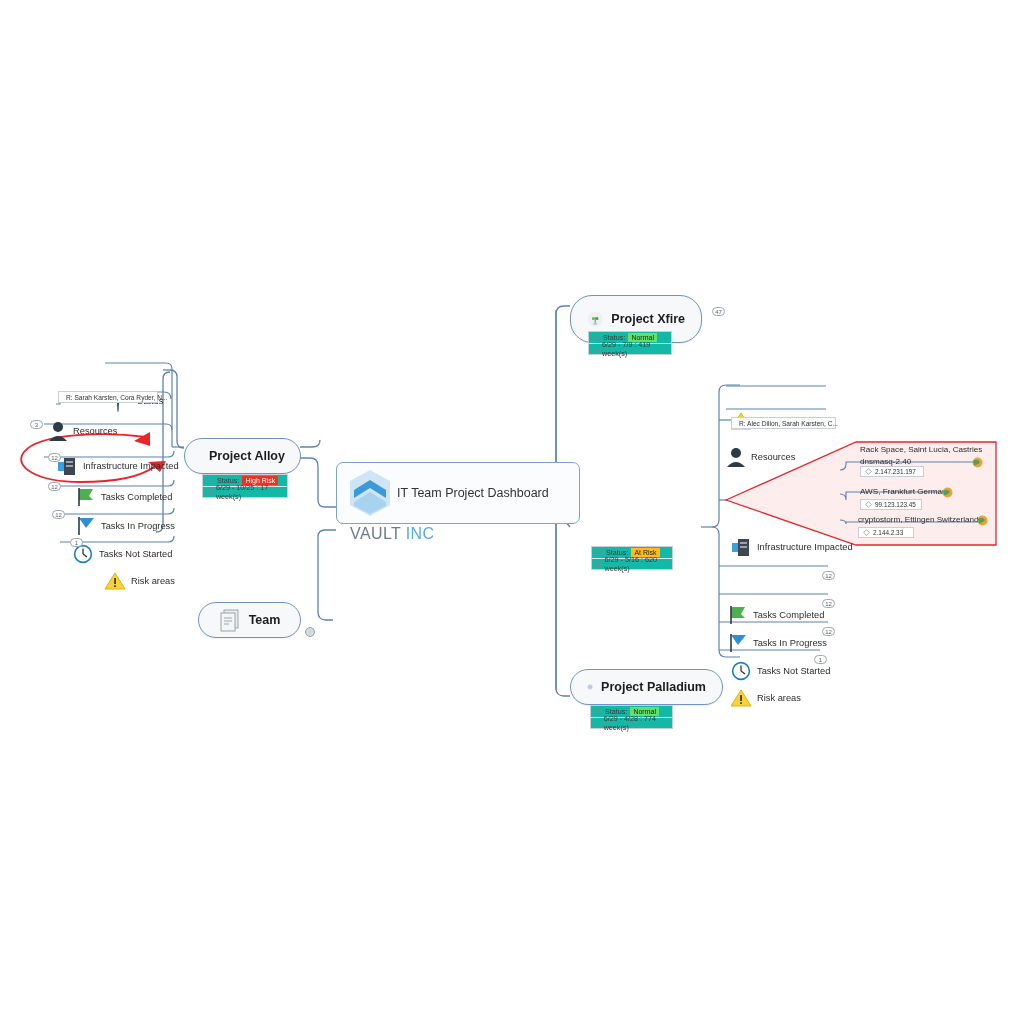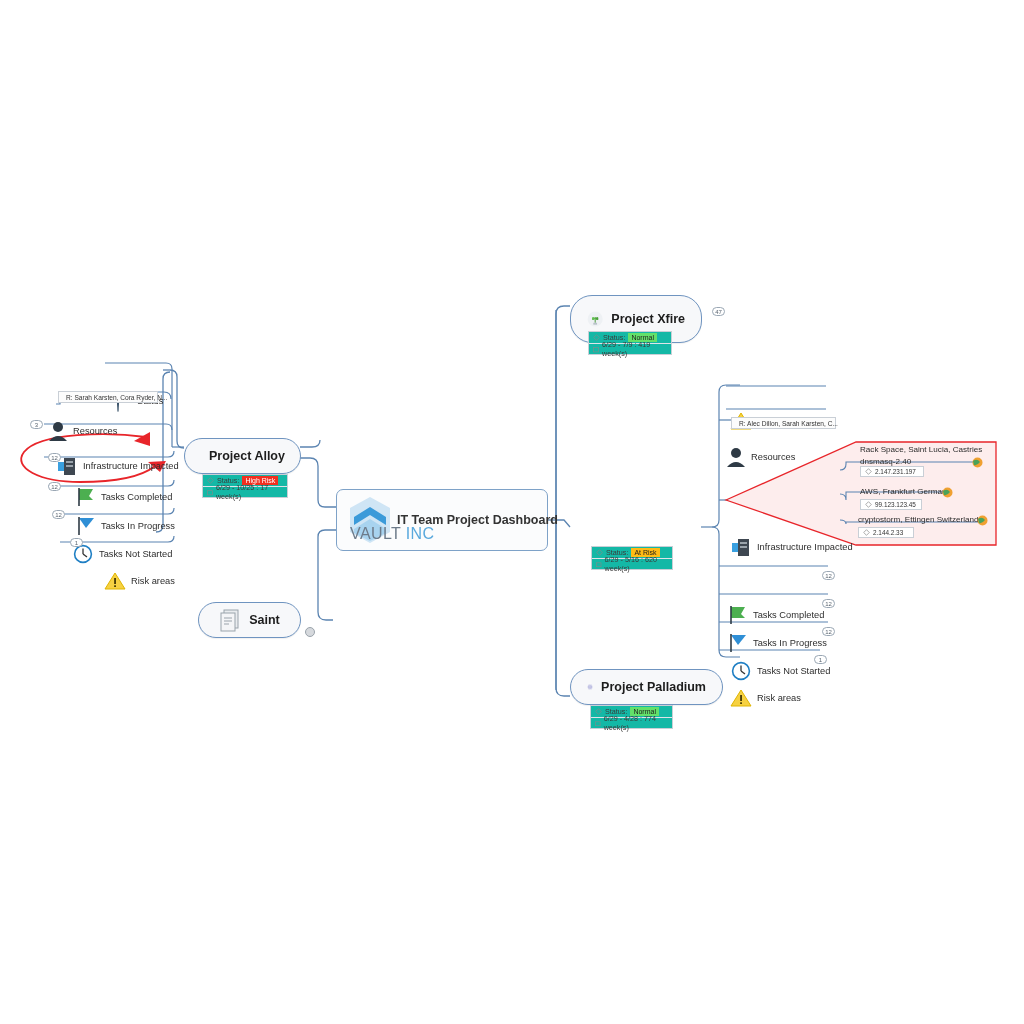--- a/index.html
+++ b/index.html
@@ -8,23 +8,23 @@
   #canvas{position:absolute;inset:0;}
   svg.wires{position:absolute;left:0;top:0;width:1024px;height:1024px;pointer-events:none;}
 
   
   .pill{position:absolute;display:flex;align-items:center;gap:8px;
         background:#f7f8fa;border:1.4px solid #6f94c0;border-radius:22px;
         padding:7px 16px;box-sizing:border-box;box-shadow:0 1px 1px rgba(0,0,0,.06);}
   .pill .ttl{font-size:12.5px;font-weight:bold;color:#1d1d1d;white-space:nowrap;}
 
   
-  .central{position:absolute;left:336px;top:489px;width:212px;height:62px;
+  .central{position:absolute;left:336px;top:462px;width:244px;height:62px;
            background:#fbfcfd;border:1.4px solid #7ea2c8;border-radius:7px;
-           box-sizing:border-box;display:flex;align-items:center;padding:0 10px;font-weight:bold;}
+           box-sizing:border-box;display:flex;align-items:center;padding:0 10px;}
   .central .hx{width:46px;height:50px;flex:none;margin-right:4px;position:relative;}
   .central .cname{font-size:12.5px;color:#333;white-space:nowrap;}
   .brand{position:absolute;left:350px;top:525px;font-size:16px;letter-spacing:.4px;}
   .brand .b1{color:#6d7b8a;}
   .brand .b2{color:#5aa9dd;}
 
   
   .card{position:absolute;background:#14b8a6;border:1px solid #c9cfd6;
         box-sizing:border-box;font-size:7.2px;color:#3a3a3a;}
   .card .row{display:flex;align-items:center;gap:3px;padding:2px 4px;height:11px;box-sizing:border-box;}
@@ -134,21 +134,21 @@
   </div>
 
   <div class="pill" style="left:198px;top:602px;width:103px;height:36px;justify-content:center;">
     <svg width="22" height="24" viewBox="0 0 22 24">
       <rect x="5" y="2" width="14" height="18" fill="#e9ecef" stroke="#9aa3ab"></rect>
       <rect x="2" y="5" width="14" height="18" fill="#f4f5f7" stroke="#9aa3ab"></rect>
       <line x1="5" y1="10" x2="13" y2="10" stroke="#9aa3ab"></line>
       <line x1="5" y1="13" x2="13" y2="13" stroke="#9aa3ab"></line>
       <line x1="5" y1="16" x2="10" y2="16" stroke="#9aa3ab"></line>
     </svg>
-    <span class="ttl">Saint</span>
+    <span class="ttl">Team</span>
   </div>
   <svg style="position:absolute;left:304px;top:626px;" width="12" height="12" viewBox="0 0 12 12">
     <circle cx="6" cy="6" r="4.5" fill="#d6d9dd" stroke="#9aa3ab"></circle>
   </svg>
 
   <div class="pill" style="left:184px;top:438px;width:117px;height:36px;">
     <svg width="30" height="24" viewBox="0 0 30 24">
       <line x1="15" y1="12" x2="7" y2="5" stroke="#7fb3bd" stroke-width="2"></line>
       <line x1="15" y1="12" x2="25" y2="12" stroke="#7fb3bd" stroke-width="2"></line>
       <line x1="15" y1="12" x2="7" y2="19" stroke="#7fb3bd" stroke-width="2"></line>

